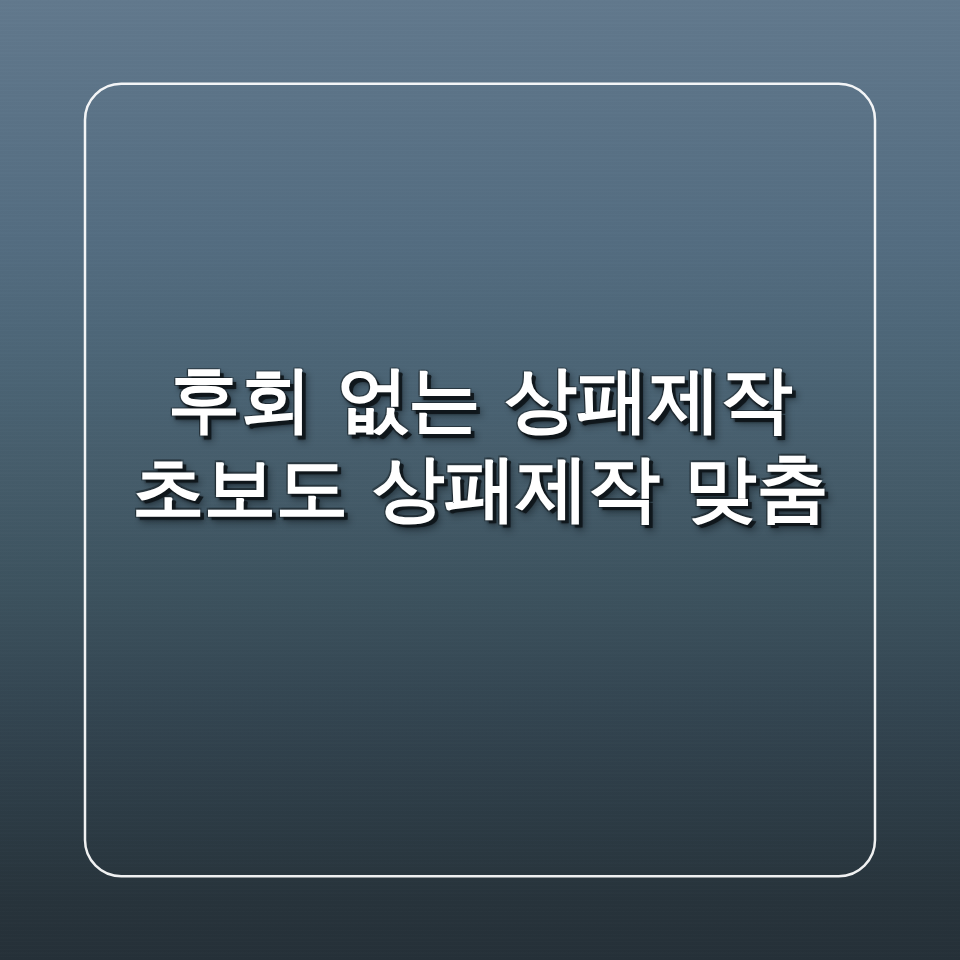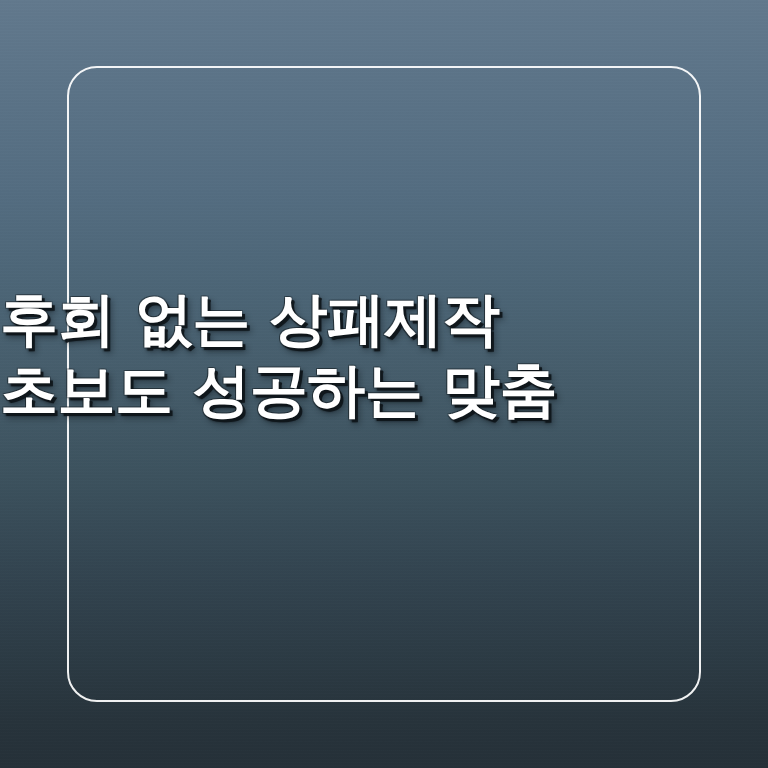--- a/index.html
+++ b/index.html
@@ -57,20 +57,21 @@
     border-radius: 30px;
     pointer-events: none;
   }
 
   
   #text-block {
     position: absolute;
     left: 0;
     right: 0;
     top: 284px;
+    text-align: center;
     z-index: 3;
   }
 
   .headline-line {
     display: block;
     color: #ffffff;
     font-weight: 700;
     font-size: 58px;
     line-height: 71px;
     letter-spacing: -0.5px;
@@ -88,16 +89,16 @@
 <body>
 
 <div id="canvas">
 
   <div id="grain"></div>
 
   <div id="frame"></div>
 
   <div id="text-block">
     <span class="headline-line">후회 없는 상패제작</span>
-    <span class="headline-line">초보도 성공하는 맞춤</span>
+    <span class="headline-line">초보도 상패제작 맞춤</span>
   </div>
 
 </div>
 
 </body></html>

